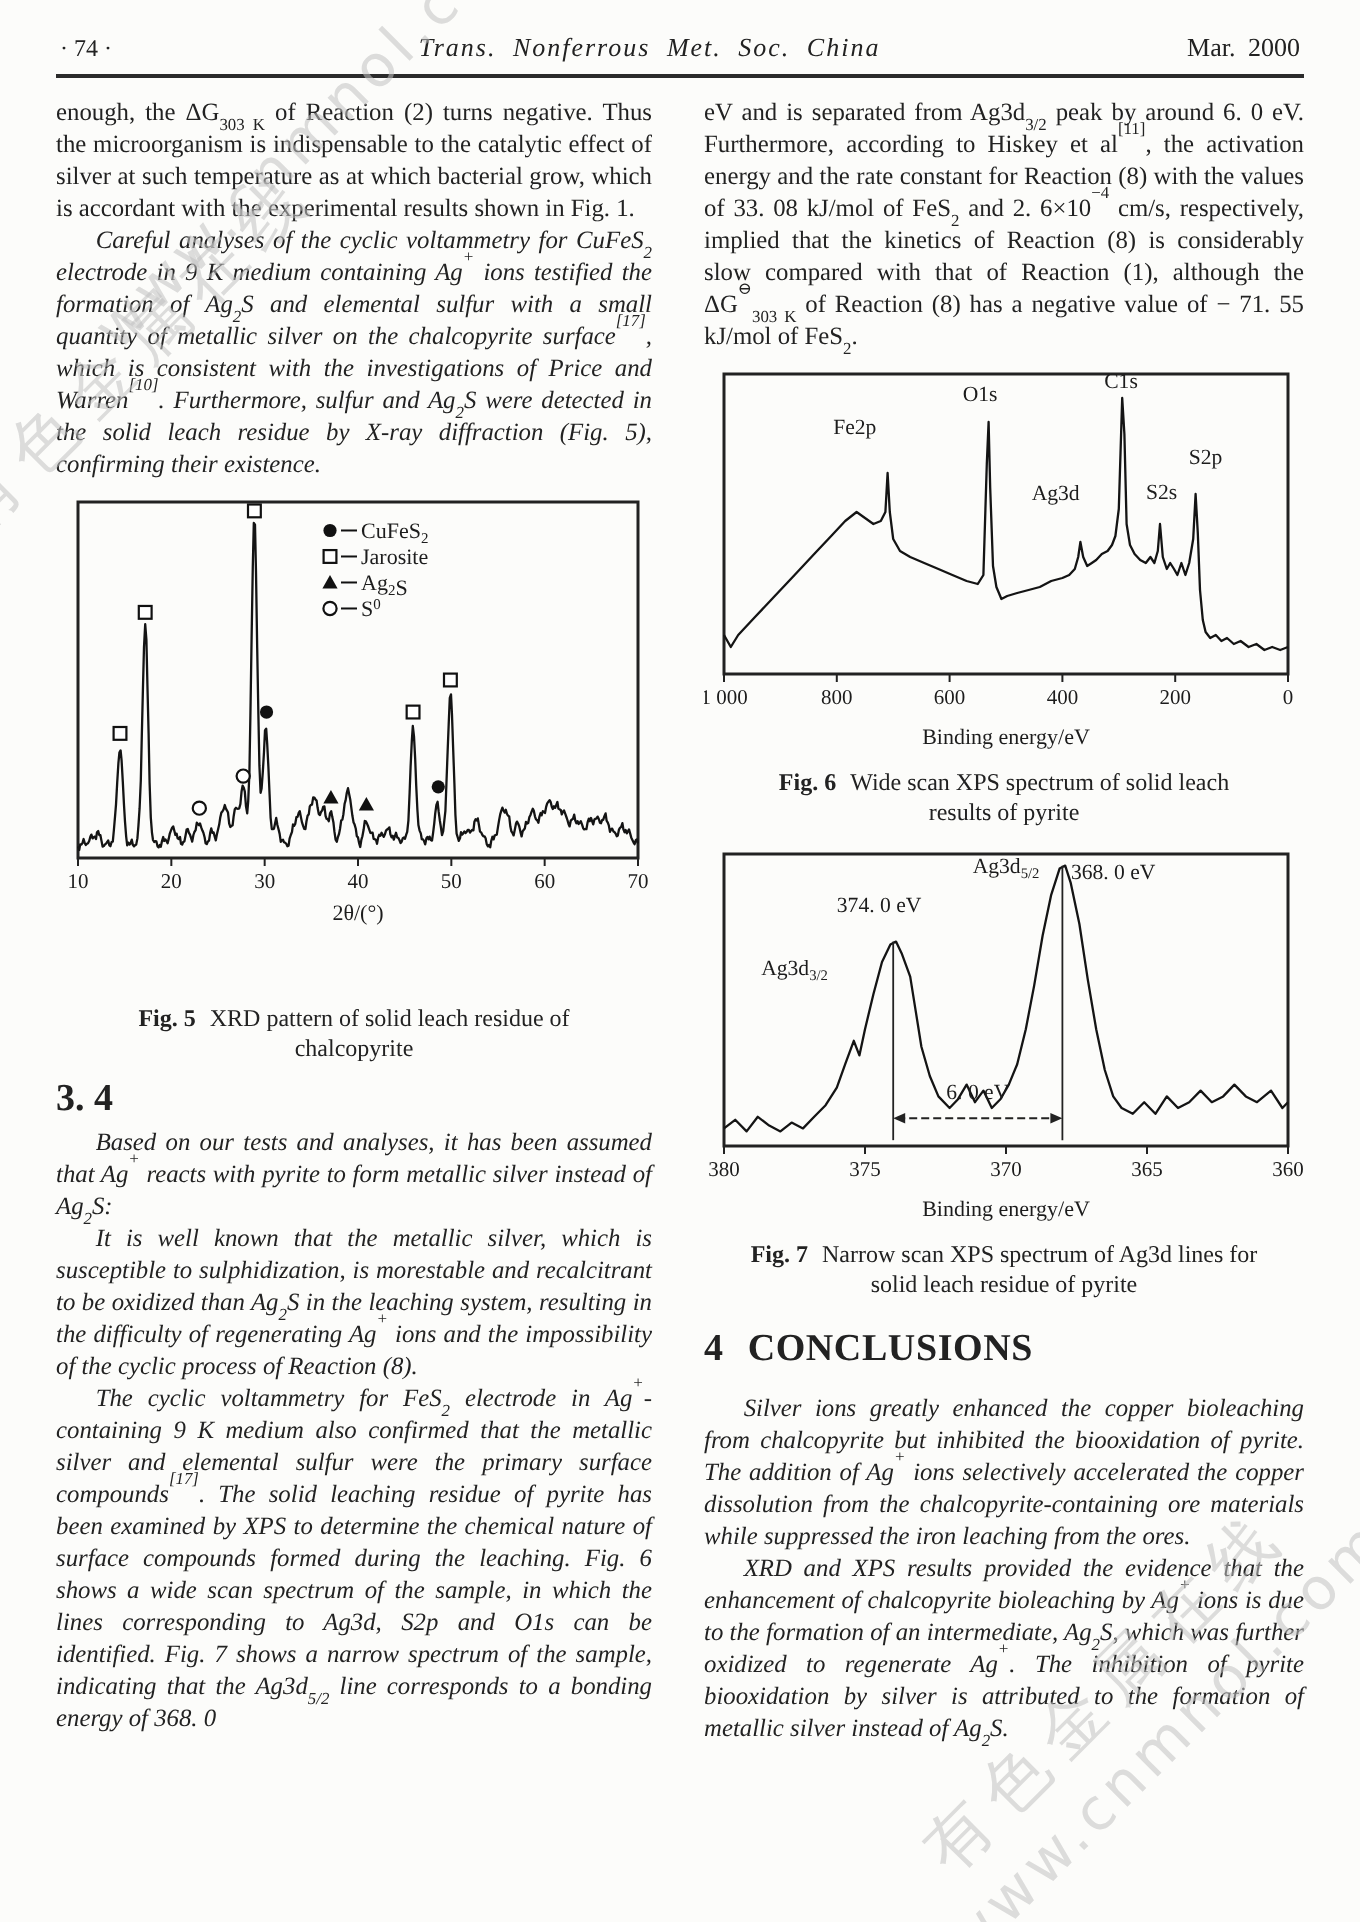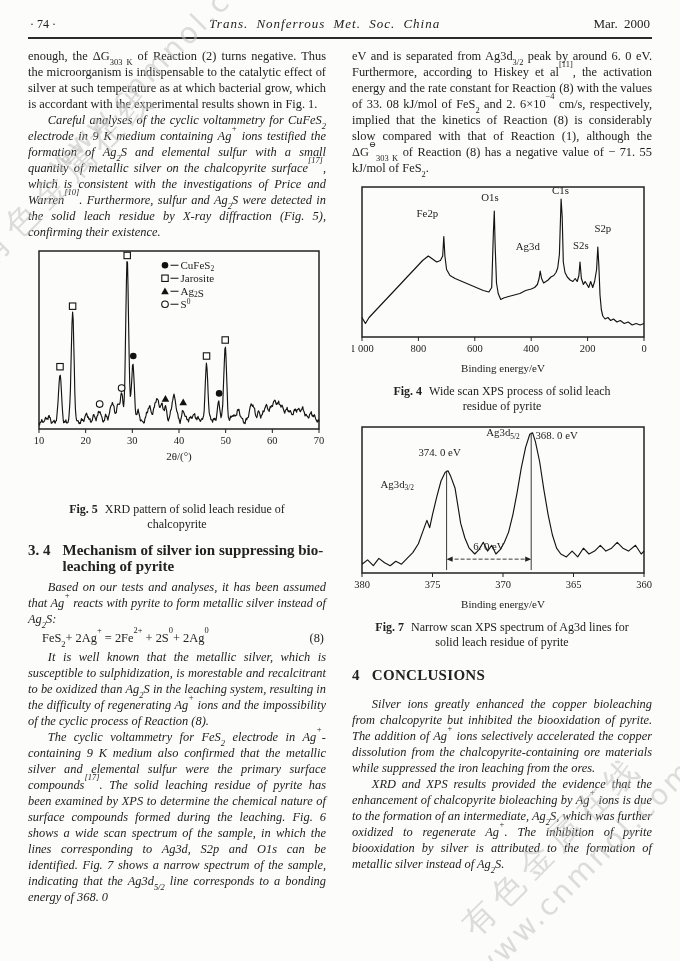--- a/index.html
+++ b/index.html
@@ -30,22 +30,22 @@
   .col p.ind{text-indent:1.6em;font-style:italic;}
   sup{font-size:.68em;position:relative;top:-.45em;line-height:0;}
   sub{font-size:.68em;position:relative;bottom:-.22em;line-height:0;}
   figure{margin:5px 0 7px 0;text-align:center;}
   figure svg{display:block;margin:0 auto;}
   figcaption{font-size:12px;line-height:15px;margin:7px auto 0 auto;text-align:center;}
   figcaption b{margin-right:7px;}
   .cap5{width:238px;margin-top:37px;}
   .cap6{width:250px;}
   .cap7{width:254px;text-align:center;}
-  h3.section{display:flex;font-size:15px;line-height:16px;font-weight:bold;
-             margin:10px 0 5px 0;text-align:left;}
+  h3.section{display:flex;font-size:19px;line-height:16px;font-weight:bold;
+             margin:10px 0 5px 0;text-align:left;align-items:flex-end;}
   h3.section .num{flex:0 0 auto;margin-right:12px;}
   h3.sec4{margin:17px 0 13px 0;letter-spacing:.3px;}
   .equation{display:flex;justify-content:space-between;align-items:baseline;
             margin:3px 0 3px 0;padding-left:14px;padding-right:2px;}
   .chart{background:transparent;}
 </style>
 </head>
 <body>
 
 <div class="page">
@@ -109,29 +109,24 @@
             <text x="151.5" y="49.839999999999996" text-anchor="start" font-size="11" fill="#1c1c1c" font-family="&quot;Liberation Serif&quot;,&quot;DejaVu Serif&quot;,serif"><tspan>Ag</tspan><tspan font-size="7.48" dy="2.6">2</tspan><tspan>S</tspan></text>
             <circle cx="136" cy="59.239999999999995" r="3.3" fill="#fff" stroke="#111" stroke-width="1.1"></circle>
             <line x1="141.5" y1="59.239999999999995" x2="149.5" y2="59.239999999999995" stroke="#111" stroke-width="1"></line>
             <text x="151.5" y="62.839999999999996" text-anchor="start" font-size="11" fill="#1c1c1c" font-family="&quot;Liberation Serif&quot;,&quot;DejaVu Serif&quot;,serif"><tspan>S</tspan><tspan font-size="7.48" dy="-3.4">0</tspan></text>
           </svg>
         <figcaption class="cap5"><b>Fig. 5</b><span>XRD pattern of solid leach residue of chalcopyrite</span></figcaption>
       </figure>
 
       <h3 class="section">
         <span class="num">3. 4</span>
-        <span>Mechanism of silver ion suppressing bio-leaching of pyrite</span>
       </h3>
 
       <p class="ind">Based on our tests and analyses, it has been assumed that Ag<sup>+</sup> reacts with pyrite to form metallic silver instead of Ag<sub>2</sub>S:</p>
 
-      <div class="equation">
-        <span>FeS<sub>2</sub>+ 2Ag<sup>+</sup> = 2Fe<sup>2+</sup> + 2S<sup>0</sup>+ 2Ag<sup>0</sup></span>
-        <span>(8)</span>
-      </div>
 
       <p class="ind">It is well known that the metallic silver, which is susceptible to sulphidization, is morestable and recalcitrant to be oxidized than Ag<sub>2</sub>S in the leaching system, resulting in the difficulty of regenerating Ag<sup>+</sup> ions and the impossibility of the cyclic process of Reaction (8).</p>
       <p class="ind">The cyclic voltammetry for FeS<sub>2</sub> electrode in Ag<sup>+</sup>-containing 9 K medium also confirmed that the metallic silver and elemental sulfur were the primary surface compounds<sup>[17]</sup>. The solid leaching residue of pyrite has been examined by XPS to determine the chemical nature of surface compounds formed during the leaching. Fig. 6 shows a wide scan spectrum of the sample, in which the lines corresponding to Ag3d, S2p and O1s can be identified. Fig. 7 shows a narrow spectrum of the sample, indicating that the Ag3d<sub>5/2</sub> line corresponds to a bonding energy of 368. 0</p>
     </section>
 
     <section class="col">
       <p>eV and is separated from Ag3d<sub>3/2</sub> peak by around 6. 0 eV. Furthermore, according to Hiskey et al<sup>[11]</sup>, the activation energy and the rate constant for Reaction (8) with the values of 33. 08 kJ/mol of FeS<sub>2</sub> and 2. 6×10<sup>−4</sup> cm/s, respectively, implied that the kinetics of Reaction (8) is considerably slow compared with that of Reaction (1), although the ΔG<sup>⊖</sup><sub>303 K</sub> of Reaction (8) has a negative value of − 71. 55 kJ/mol of FeS<sub>2</sub>.</p>
 
       <figure>
         <svg class="chart" width="300" height="196" viewBox="0 0 300 196">
@@ -150,21 +145,21 @@
             <text x="292" y="171" text-anchor="middle" font-size="10.5" fill="#1c1c1c" font-family="&quot;Liberation Serif&quot;,&quot;DejaVu Serif&quot;,serif"><tspan>0</tspan></text>
             <text x="151" y="191" text-anchor="middle" font-size="11" fill="#1c1c1c" font-family="&quot;Liberation Serif&quot;,&quot;DejaVu Serif&quot;,serif"><tspan>Binding energy/eV</tspan></text>
             <polyline points="10.0,136.5 13.4,142.5 17.1,136.5 25.5,127.5 35.4,117.0 45.3,106.5 55.1,96.0 63.6,87.0 70.6,79.5 76.3,75.0 80.5,78.0 84.7,81.0 88.4,79.5 90.7,75.0 91.8,55.5 92.9,75.0 94.6,88.5 98.0,94.5 103.1,97.5 110.1,100.5 117.2,103.5 124.2,106.5 131.3,109.5 136.9,111.0 139.7,106.5 141.4,51.0 142.3,30.0 143.1,63.0 144.5,102.0 146.2,112.5 148.7,118.5 151.6,117.0 156.6,115.5 162.3,114.0 167.9,112.5 173.6,109.5 179.2,108.0 182.6,106.5 185.4,103.5 187.1,97.5 188.2,90.0 189.6,97.5 191.6,102.0 193.9,100.5 196.1,99.0 198.9,96.0 201.8,94.5 204.0,91.5 205.7,87.0 207.4,73.5 209.1,18.0 210.2,36.0 211.3,81.0 213.0,91.5 215.3,96.0 218.1,99.0 220.9,100.5 223.2,97.5 225.2,100.5 226.9,94.5 228.0,81.0 229.4,97.5 231.4,103.5 233.1,100.5 235.0,103.5 236.7,106.5 238.7,100.5 240.7,106.5 242.6,100.5 244.6,88.5 245.8,66.0 246.9,85.5 248.0,114.0 249.4,129.0 250.8,135.0 253.1,138.0 255.9,136.5 258.7,139.5 261.5,138.0 264.9,141.0 268.3,139.5 272.3,142.5 276.2,141.0 280.2,144.0 284.1,142.5 288.1,144.0 292.0,142.5" fill="none" stroke="#141414" stroke-width="1.15" stroke-linejoin="round"></polyline>
             <text x="75.424" y="35.99999999999999" text-anchor="middle" font-size="10.8" fill="#1c1c1c" font-family="&quot;Liberation Serif&quot;,&quot;DejaVu Serif&quot;,serif"><tspan>Fe2p</tspan></text>
             <text x="138.028" y="19.499999999999993" text-anchor="middle" font-size="10.8" fill="#1c1c1c" font-family="&quot;Liberation Serif&quot;,&quot;DejaVu Serif&quot;,serif"><tspan>O1s</tspan></text>
             <text x="175.816" y="69" text-anchor="middle" font-size="10.8" fill="#1c1c1c" font-family="&quot;Liberation Serif&quot;,&quot;DejaVu Serif&quot;,serif"><tspan>Ag3d</tspan></text>
             <text x="208.528" y="12.750000000000007" text-anchor="middle" font-size="10.8" fill="#1c1c1c" font-family="&quot;Liberation Serif&quot;,&quot;DejaVu Serif&quot;,serif"><tspan>C1s</tspan></text>
             <text x="228.832" y="68.25" text-anchor="middle" font-size="10.8" fill="#1c1c1c" font-family="&quot;Liberation Serif&quot;,&quot;DejaVu Serif&quot;,serif"><tspan>S2s</tspan></text>
             <text x="250.828" y="51.00000000000001" text-anchor="middle" font-size="10.8" fill="#1c1c1c" font-family="&quot;Liberation Serif&quot;,&quot;DejaVu Serif&quot;,serif"><tspan>S2p</tspan></text>
           </svg>
-        <figcaption class="cap6"><b>Fig. 4</b><span>Wide scan XPS process of solid leach residue of pyrite</span></figcaption>
+        <figcaption class="cap6"><b>Fig. 6</b><span>Wide scan XPS spectrum of solid leach results of pyrite</span></figcaption>
       </figure>
 
       <figure>
         <svg class="chart" width="300" height="192" viewBox="0 0 300 192">
             <rect x="10" y="6" width="282" height="146" fill="none" stroke="#222" stroke-width="1.5"></rect>
             <line x1="10" y1="152" x2="10" y2="156" stroke="#222" stroke-width="1"></line>
             <text x="10" y="167" text-anchor="middle" font-size="10.5" fill="#1c1c1c" font-family="&quot;Liberation Serif&quot;,&quot;DejaVu Serif&quot;,serif"><tspan>380</tspan></text>
             <line x1="80.5" y1="152" x2="80.5" y2="156" stroke="#222" stroke-width="1"></line>
             <text x="80.5" y="167" text-anchor="middle" font-size="10.5" fill="#1c1c1c" font-family="&quot;Liberation Serif&quot;,&quot;DejaVu Serif&quot;,serif"><tspan>375</tspan></text>
             <line x1="151" y1="152" x2="151" y2="156" stroke="#222" stroke-width="1"></line>

